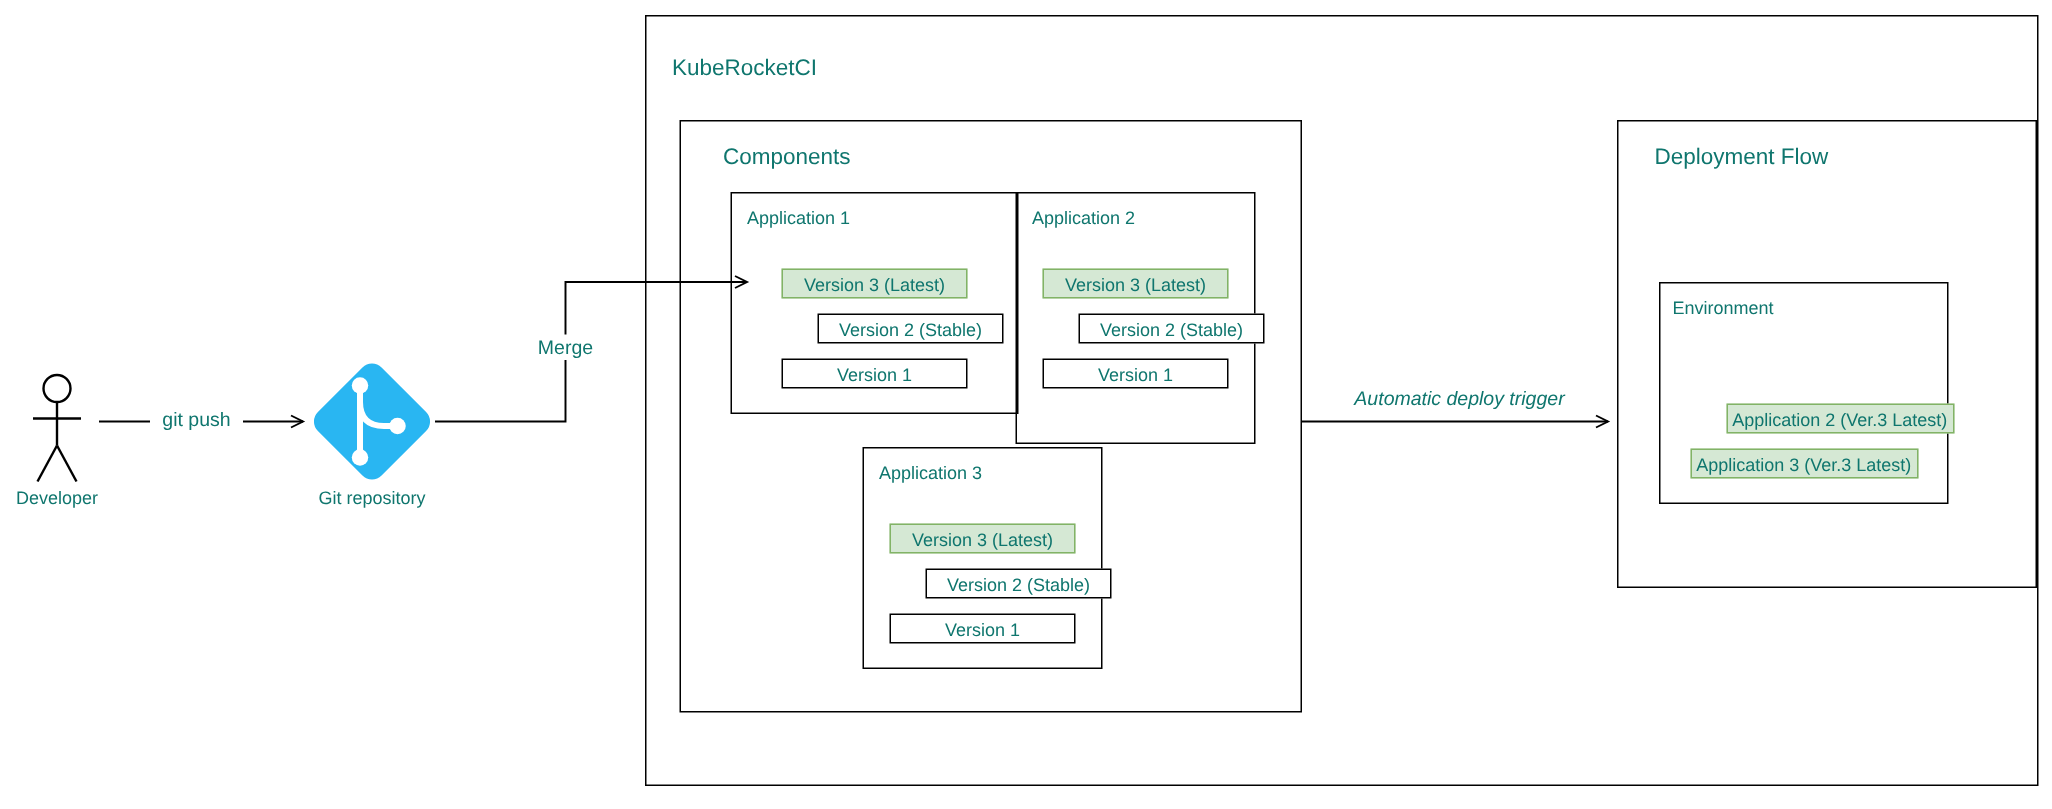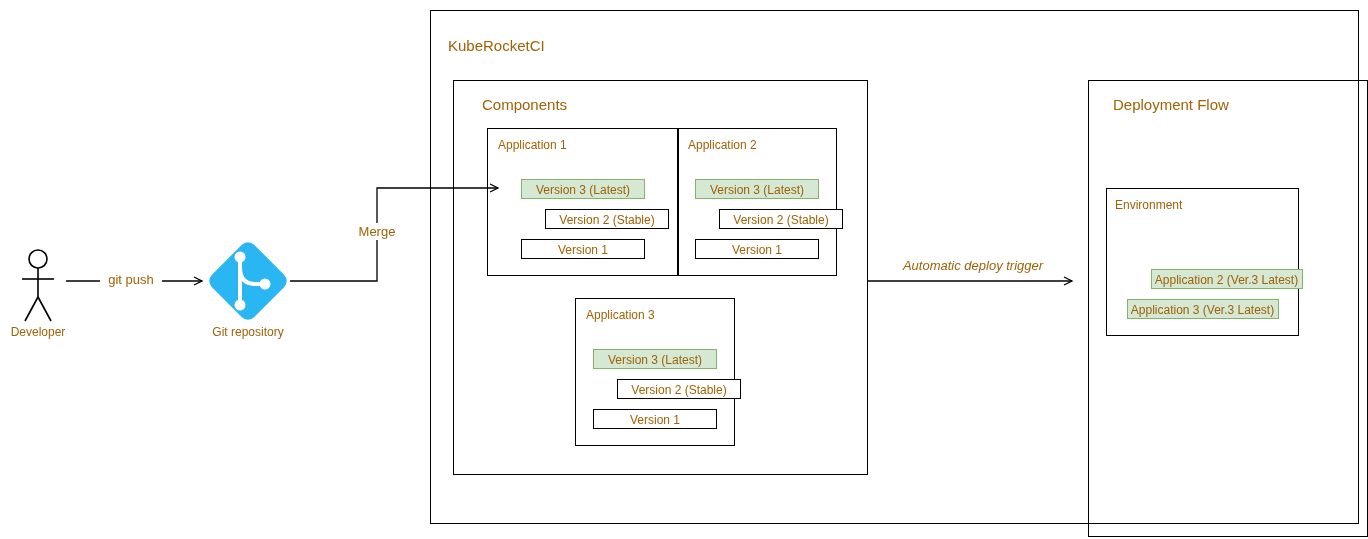--- a/index.html
+++ b/index.html
@@ -2,21 +2,21 @@
 <html><head>
 <meta charset="utf-8">
 <style>
   html, body { margin: 0; padding: 0; background: #ffffff; }
   .canvas {
     position: relative;
     width: 1368px;
     height: 539px;
     background: #ffffff;
     font-family: "Liberation Sans", sans-serif;
-    color: #a16207;
+    color: #0f766e;
     overflow: hidden;
   }
   .box {
     position: absolute;
     border: 1px solid #000000;
     background: transparent;
     box-sizing: border-box;
   }
   .title-lg { font-size: 15px; }
   .title-sm { font-size: 12px; }
@@ -95,35 +95,35 @@
     <div class="inner-title title-lg">Components</div>
   </div>
 
   <div class="box" style="left:487px; top:128px; width:192px; height:148px;">
     <div class="app-title title-sm">Application 1</div>
     <div class="version highlight v-top">Version 3 (Latest)</div>
     <div class="version v-mid">Version 2 (Stable)</div>
     <div class="version v-bot">Version 1</div>
   </div>
 
-  <div class="box" style="left:677px; top:128px; width:160px; height:148px;">
+  <div class="box" style="left:677px; top:128px; width:160px; height:168px;">
     <div class="app-title title-sm">Application 2</div>
     <div class="version highlight v-top">Version 3 (Latest)</div>
     <div class="version v-mid">Version 2 (Stable)</div>
     <div class="version v-bot">Version 1</div>
   </div>
 
   <div class="box" style="left:575px; top:298px; width:160px; height:148px;">
     <div class="app-title title-sm">Application 3</div>
     <div class="version highlight v-top">Version 3 (Latest)</div>
     <div class="version v-mid">Version 2 (Stable)</div>
     <div class="version v-bot">Version 1</div>
   </div>
 
-  <div class="box" style="left:1078px; top:80px; width:280px; height:457px;margin-left:10px;">
+  <div class="box" style="left:1078px; top:80px; width:280px; height:312px;">
     <div class="inner-title title-lg" style="left:24px;">Deployment Flow</div>
   </div>
 
   <div class="box" style="left:1106px; top:188px; width:193px; height:148px;">
     <div class="app-title title-sm" style="left:8px;">Environment</div>
     <div class="env-row highlight v-mid">Application 2 (Ver.3 Latest)</div>
     <div class="env-row highlight v-bot">Application 3 (Ver.3 Latest)</div>
   </div>
 
   <svg class="overlay" viewBox="0 0 1368 539" xmlns="http://www.w3.org/2000/svg">

